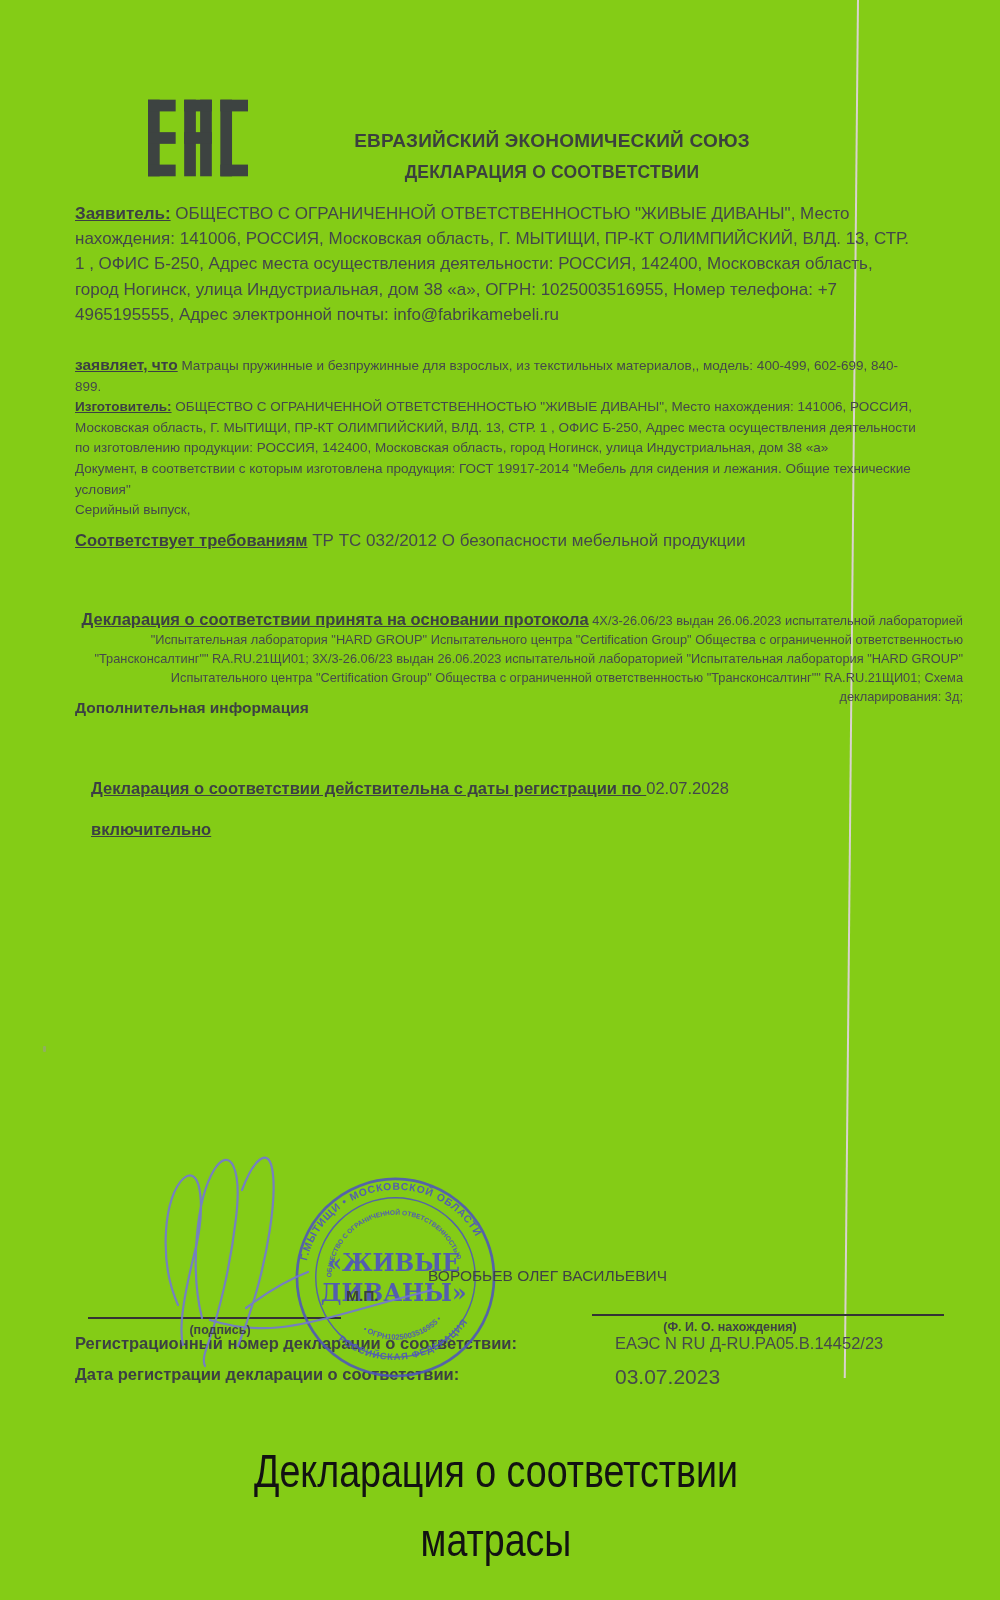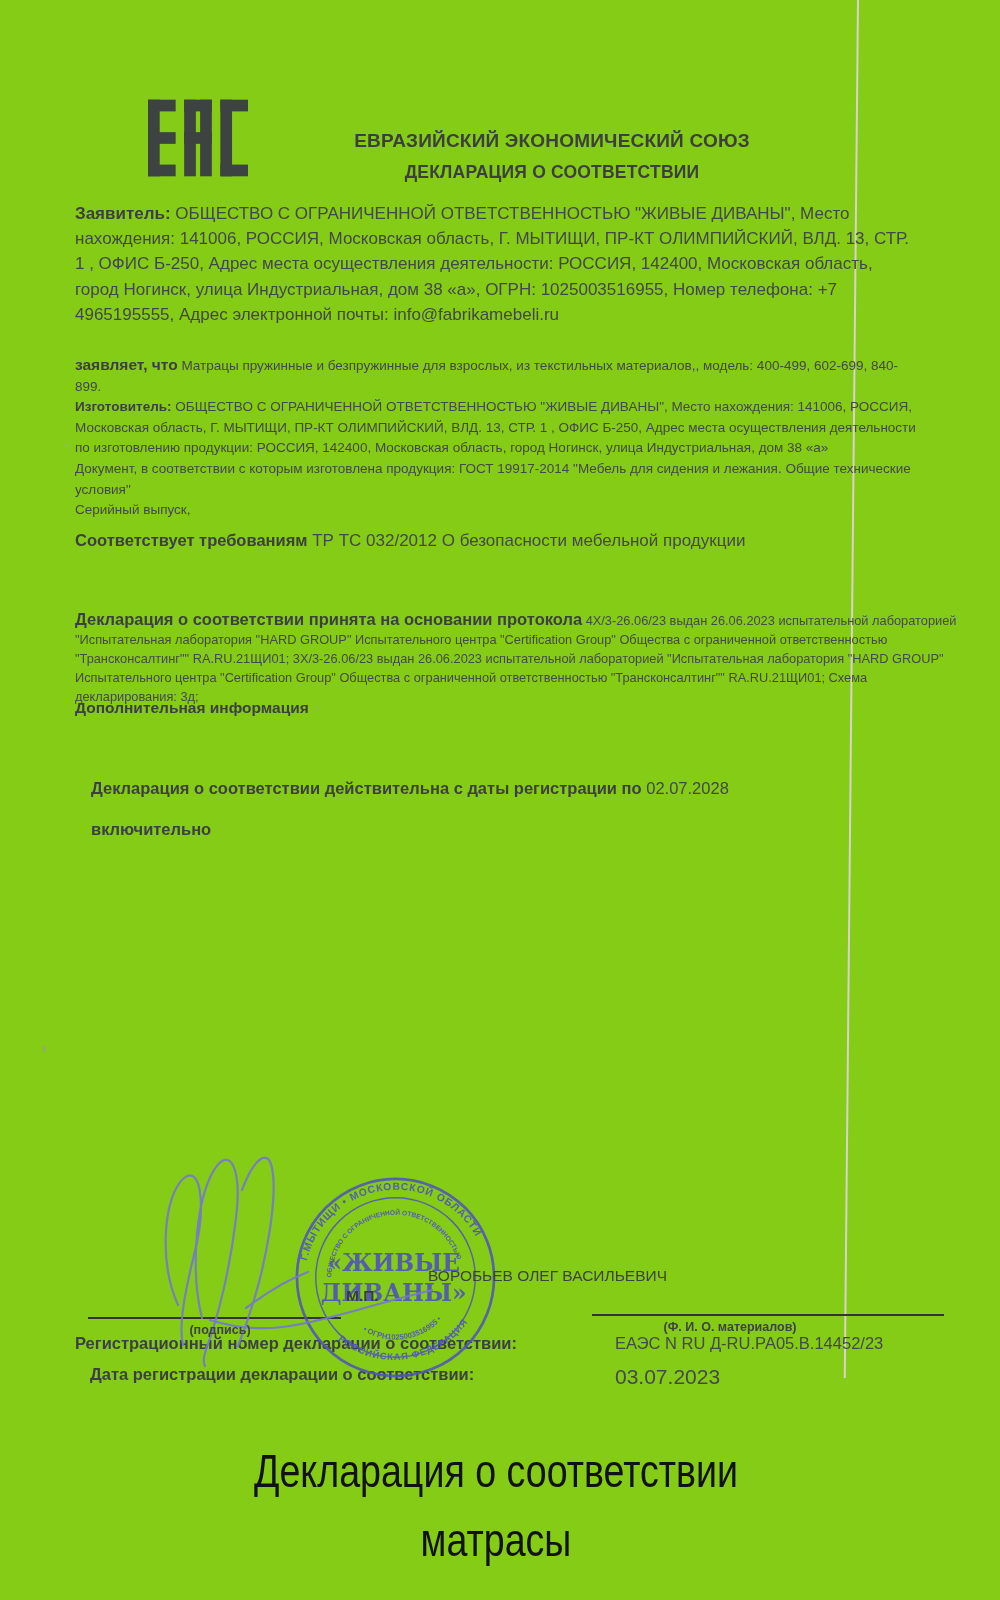--- a/index.html
+++ b/index.html
@@ -12,50 +12,50 @@
   
   .eac{position:absolute;left:148px;top:99px;}
   
   .hdr-union{position:absolute;left:252px;top:130px;width:600px;text-align:center;
              font-size:19px;font-weight:bold;color:#3b403e;letter-spacing:.2px;}
   .hdr-doc{position:absolute;left:252px;top:162px;width:600px;text-align:center;
            font-size:17.5px;font-weight:bold;color:#3b403e;letter-spacing:.2px;}
   
   .applicant{position:absolute;left:75px;top:201px;width:838px;font-size:17px;line-height:25.2px;color:#43474a;}
   .applicant p{margin:0;}
-  b{font-weight:bold;color:#3c4043;}
+  b{font-weight:bold;color:#3c4043;text-decoration:underline;}
   
   .declares{position:absolute;left:75px;top:355px;width:848px;font-size:13.5px;line-height:20.6px;color:#44484b;}
   .declares p{margin:0;}
   .lbl-big{font-size:15.5px;font-weight:bold;}
   .conforms{margin-top:7px !important;font-size:17px;line-height:24px;}
   .conforms b{font-size:16.5px;}
   
-  .protocol{position:absolute;left:75px;top:608px;width:888px;font-size:12.8px;line-height:19px;color:#46494c;}
+  .protocol{position:absolute;left:75px;top:608px;width:888px;font-size:12.8px;line-height:19px;color:#46494c;text-align:right;}
   .protocol p{margin:0;}
   .protocol .lbl-proto{font-size:16.5px;font-weight:bold;line-height:22px;}
   .add-info{position:absolute;left:75px;top:699px;font-size:15.5px;font-weight:bold;color:#3c4043;}
   
   .validity{position:absolute;left:75px;top:760px;width:840px;font-size:16.5px;line-height:25px;color:#43474a;}
   .validity p{margin:16px;}
   
   .sig-svg{position:absolute;left:150px;top:1140px;z-index:3;}
   .stamp{position:absolute;left:288px;top:1170px;z-index:2;opacity:.92;}
   .mp{position:absolute;left:346px;top:1255px;font-size:15.5px;font-weight:bold;color:#3a3d40;z-index:4;margin-top:32px;}
   .fio-name{position:absolute;left:428px;top:1267px;font-size:15.5px;color:#3e4245;z-index:4;}
   .line-left{position:absolute;left:88px;top:1317px;width:253px;height:2px;background:#343434;z-index:1;}
   .line-right{position:absolute;left:592px;top:1314px;width:352px;height:2px;background:#343434;z-index:1;}
   .cap-sign{position:absolute;left:140px;top:1323px;width:160px;text-align:center;
             font-size:12.5px;font-weight:bold;color:#3e4245;z-index:4;}
   .cap-fio{position:absolute;left:600px;top:1320px;width:260px;text-align:center;
            font-size:12.5px;font-weight:bold;color:#3e4245;}
   
   .reg-lbl1{position:absolute;left:75px;top:1334px;font-size:16.5px;font-weight:bold;color:#3c4043;z-index:1;}
   .reg-val1{position:absolute;left:615px;top:1334px;font-size:16.5px;color:#45494c;}
-  .reg-lbl2{position:absolute;left:90px;top:1365px;font-size:16.5px;font-weight:bold;color:#3c4043;}
+  .reg-lbl2{position:absolute;left:75px;top:1365px;font-size:16.5px;font-weight:bold;color:#3c4043;}
   .reg-val2{position:absolute;left:615px;top:1365px;font-size:21px;color:#45494c;}
   
   .caption{position:absolute;left:0;top:1436px;width:1000px;text-align:center;color:#121212;
            font-size:47px;line-height:69px;transform:scaleX(0.8);transform-origin:48% top;
            font-family:"Liberation Sans",sans-serif;}
 </style>
 </head>
 <body>
 
 <div class="page">
@@ -145,21 +145,21 @@
         <text x="118" y="146" font-size="26">ДИВАНЫ»</text>
       </g>
     </svg>
   </div>
 
   <div class="mp">М.П.</div>
   <div class="fio-name">ВОРОБЬЕВ ОЛЕГ ВАСИЛЬЕВИЧ</div>
   <div class="line-left"></div>
   <div class="line-right"></div>
   <div class="cap-sign">(подпись)</div>
-  <div class="cap-fio">(Ф. И. О. материалов)</div>
+  <div class="cap-fio">(Ф. И. О. нахождения)</div>
 
   <div class="reg-lbl1">Регистрационный номер декларации о соответствии:</div>
   <div class="reg-val1">ЕАЭС N RU Д-RU.РА05.В.14452/23</div>
   <div class="reg-lbl2">Дата регистрации декларации о соответствии:</div>
   <div class="reg-val2">03.07.2023</div>
 
   <div class="caption">
     <div>Декларация о соответствии</div>
     <div>матрасы</div>
   </div>

